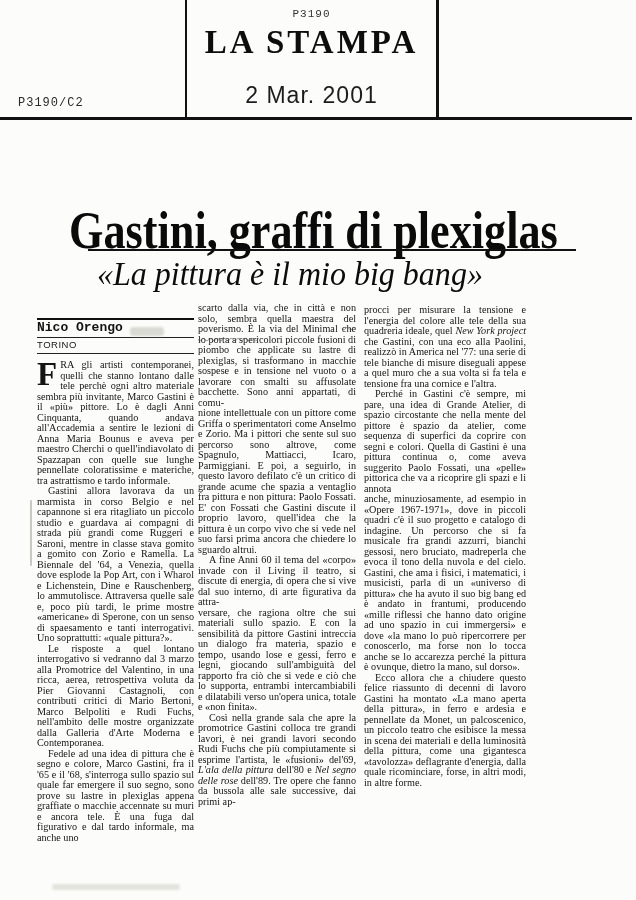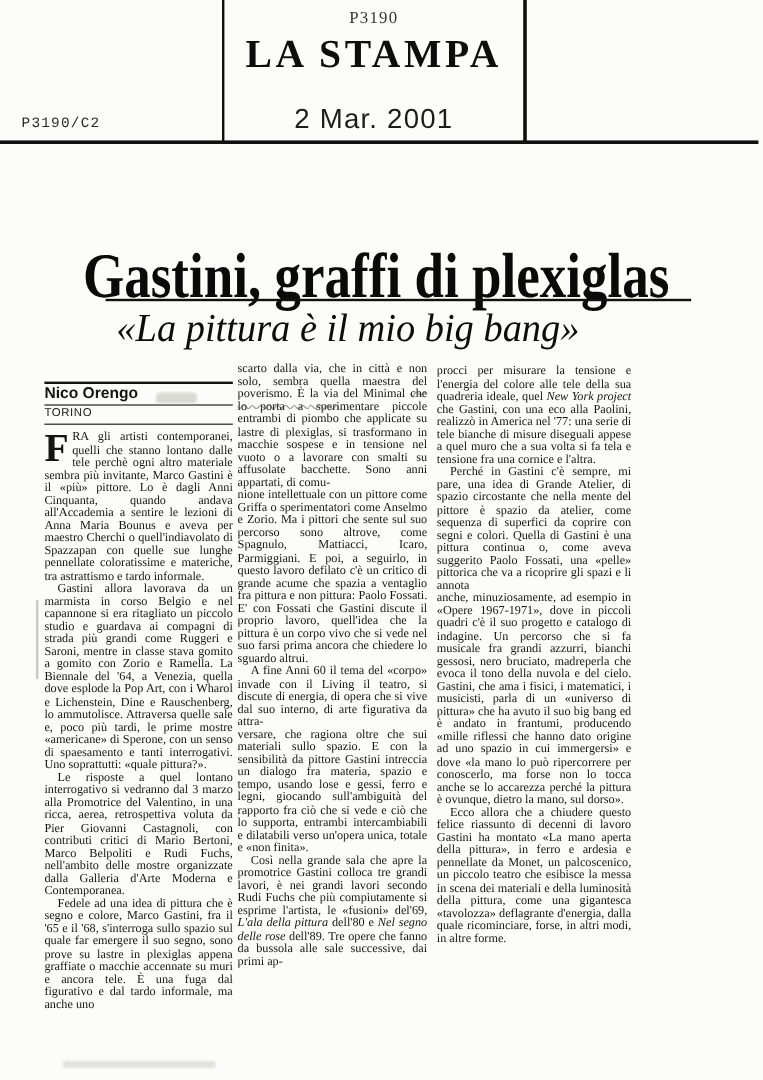--- a/index.html
+++ b/index.html
@@ -5,21 +5,21 @@
   html,body{margin:0;padding:0;}
   body{
     width:636px;height:900px;position:relative;overflow:hidden;
     background:#fcfcfa;color:#161616;
     font-family:"Liberation Serif", serif;
   }
   
   .vline{position:absolute;background:#111;}
   .hline{position:absolute;background:#111;}
   .head-center{position:absolute;left:186px;top:0;width:251px;text-align:center;}
-  .code-top{font-family:Liberation Serif, serif;font-size:14px;letter-spacing:1px;color:#333;margin-top:8px;}
+  .code-top{font-family:Liberation Mono, monospace;font-size:11px;letter-spacing:1px;color:#333;margin-top:8px;}
   .masthead{font-family:"Liberation Serif",serif;font-weight:700;font-size:33px;letter-spacing:3px;margin-top:4px;color:#0d0d0d;}
   .head-date{font-family:"Liberation Sans",sans-serif;font-size:23px;color:#1c1c1c;margin-top:21px;letter-spacing:1px;}
   .code-side{position:absolute;left:18px;top:96px;font-family:Liberation Mono, monospace;font-size:12px;color:#2a2a2a;letter-spacing:1px;}
   
   .title-wrap{position:absolute;left:0;top:180px;width:627px;text-align:center;margin-top:23px;}
   .title{display:inline-block;white-space:nowrap;font-weight:700;font-size:52px;line-height:56px;
          transform:scale(.85,1.02);transform-origin:center;color:#0a0a0a;letter-spacing:0;}
   .title-rule{position:absolute;left:88px;top:249px;width:488px;height:2px;background:#111;}
   .subtitle-wrap{position:absolute;left:0;top:254px;width:580px;text-align:center;}
   .subtitle{display:inline-block;white-space:nowrap;font-style:italic;font-size:33px;line-height:40px;color:#0c0c0c;
@@ -30,21 +30,21 @@
   .col p.indent{text-indent:11px;}
   .block-gap{margin-top:13px;}
   .block-gap-lg{margin-top:19px;}
   .dropcap{float:left;font-size:33px;line-height:27px;font-weight:700;padding:1px 3px 0 0;}
   .it{font-style:italic;}
   .marked{text-decoration:line-through;text-decoration-style:wavy;text-decoration-color:rgba(70,70,70,.5);}
   
   .byline-block{margin-bottom:6px;}
   .b-rule-thick{height:2px;background:#111;}
   .b-rule{height:1px;background:#222;}
-  .author{font-family:Liberation Sans, sans-serif;font-weight:700;font-size:13px;padding:3px 0 3px;}
+  .author{font-family:Liberation Mono, monospace;font-weight:700;font-size:13px;padding:3px 0 3px;}
   .city{font-family:"Liberation Sans",sans-serif;font-size:9.5px;letter-spacing:.5px;padding:2px 0 3px;}
   
   .smudge{position:absolute;border-radius:3px;filter:blur(1px);}
 </style>
 </head>
 <body>
 
 <div class="vline" style="left:185px;top:0;width:2px;height:118px;"></div>
 <div class="vline" style="left:436px;top:0;width:3px;height:120px;"></div>
 <div class="hline" style="left:0;top:117px;width:632px;height:3px;"></div>
@@ -72,21 +72,21 @@
     <div class="city">TORINO</div>
     <div class="b-rule"></div>
   </div>
   <p><span class="dropcap">F</span><span>RA gli artisti contemporanei, quelli che stanno lontano dalle tele perchè ogni altro materiale sembra più invitante, Marco Gastini è il «più» pittore. Lo è dagli Anni Cinquanta, quando andava all'Accademia a sentire le lezioni di Anna Maria Bounus e aveva per maestro Cherchi o quell'indiavolato di Spazzapan con quelle sue lunghe pennellate coloratissime e materiche, tra astrattismo e tardo informale.</span></p>
   <p class="indent">Gastini allora lavorava da un marmista in corso Belgio e nel capannone si era ritagliato un piccolo studio e guardava ai compagni di strada più grandi come Ruggeri e Saroni, mentre in classe stava gomito a gomito con Zorio e Ramella. La Biennale del '64, a Venezia, quella dove esplode la Pop Art, con i Wharol e Lichenstein, Dine e Rauschenberg, lo ammutolisce. Attraversa quelle sale e, poco più tardi, le prime mostre «americane» di Sperone, con un senso di spaesamento e tanti interrogativi. Uno soprattutti: «quale pittura?».</p>
   <p class="indent">Le risposte a quel lontano interrogativo si vedranno dal 3 marzo alla Promotrice del Valentino, in una ricca, aerea, retrospettiva voluta da Pier Giovanni Castagnoli, con contributi critici di Mario Bertoni, Marco Belpoliti e Rudi Fuchs, nell'ambito delle mostre organizzate dalla Galleria d'Arte Moderna e Contemporanea.</p>
   <p class="indent">Fedele ad una idea di pittura che è segno e colore, Marco Gastini, fra il '65 e il '68, s'interroga sullo spazio sul quale far emergere il suo segno, sono prove su lastre in plexiglas appena graffiate o macchie accennate su muri e ancora tele. È una fuga dal figurativo e dal tardo informale, ma anche uno</p>
 </div>
 
 <div class="col" style="left:198px;top:303px;width:158px;">
-  <p><span>scarto dalla via, che in città e non solo, sembra quella maestra del poverismo. È la via del Minimal </span><span class="marked">che lo porta a speri</span><span>mentare piccole entrambi di piombo che applicate su lastre di plexiglas, si trasformano in macchie sospese e in tensione nel vuoto o a lavorare con smalti su affusolate bacchette. Sono anni appartati, di comu-</span></p>
+  <p><span>scarto dalla via, che in città e non solo, sembra quella maestra del poverismo. È la via del Minimal </span><span class="marked">che lo porta a speri</span><span>colori piccole fusioni di piombo che applicate su lastre di plexiglas, si trasformano in macchie sospese e in tensione nel vuoto o a lavorare con smalti su affusolate bacchette. Sono anni appartati, di comu-</span></p>
   <p class="block-gap">nione intellettuale con un pittore come Griffa o sperimentatori come Anselmo e Zorio. Ma i pittori che sente sul suo percorso sono altrove, come Spagnulo, Mattiacci, Icaro, Parmiggiani. E poi, a seguirlo, in questo lavoro defilato c'è un critico di grande acume che spazia a ventaglio fra pittura e non pittura: Paolo Fossati. E' con Fossati che Gastini discute il proprio lavoro, quell'idea che la pittura è un corpo vivo che si vede nel suo farsi prima ancora che chiedere lo sguardo altrui.</p>
   <p class="indent">A fine Anni 60 il tema del «corpo» invade con il Living il teatro, si discute di energia, di opera che si vive dal suo interno, di arte figurativa da attra-</p>
   <p class="block-gap">versare, che ragiona oltre che sui materiali sullo spazio. E con la sensibilità da pittore Gastini intreccia un dialogo fra materia, spazio e tempo, usando lose e gessi, ferro e legni, giocando sull'ambiguità del rapporto fra ciò che si vede e ciò che lo supporta, entrambi intercambiabili e dilatabili verso un'opera unica, totale e «non finita».</p>
   <p class="indent"><span>Così nella grande sala che apre la promotrice Gastini colloca tre grandi lavori, è nei grandi lavori secondo Rudi Fuchs che più compiutamente si esprime l'artista, le «fusioni» del'69, </span><span class="it">L'ala della pittura</span><span> dell'80 e </span><span class="it">Nel segno delle rose</span><span> dell'89. Tre opere che fanno da bussola alle sale successive, dai primi ap-</span></p>
 </div>
 
 <div class="col" style="left:364px;top:305px;width:162px;">
   <p><span>procci per misurare la tensione e l'energia del colore alle tele della sua quadreria ideale, quel </span><span class="it">New York project</span><span> che Gastini, con una eco alla Paolini, realizzò in America nel '77: una serie di tele bianche di misure diseguali appese a quel muro che a sua volta si fa tela e tensione fra una cornice e l'altra.</span></p>
   <p class="indent">Perché in Gastini c'è sempre, mi pare, una idea di Grande Atelier, di spazio circostante che nella mente del pittore è spazio da atelier, come sequenza di superfici da coprire con segni e colori. Quella di Gastini è una pittura continua o, come aveva suggerito Paolo Fossati, una «pelle» pittorica che va a ricoprire gli spazi e li annota</p>
   <p class="block-gap-lg">anche, minuziosamente, ad esempio in «Opere 1967-1971», dove in piccoli quadri c'è il suo progetto e catalogo di indagine. Un percorso che si fa musicale fra grandi azzurri, bianchi gessosi, nero bruciato, madreperla che evoca il tono della nuvola e del cielo. Gastini, che ama i fisici, i matematici, i musicisti, parla di un «universo di pittura» che ha avuto il suo big bang ed è andato in frantumi, producendo «mille riflessi che hanno dato origine ad uno spazio in cui immergersi» e dove «la mano lo può ripercorrere per conoscerlo, ma forse non lo tocca anche se lo accarezza perché la pittura è ovunque, dietro la mano, sul dorso».</p>

